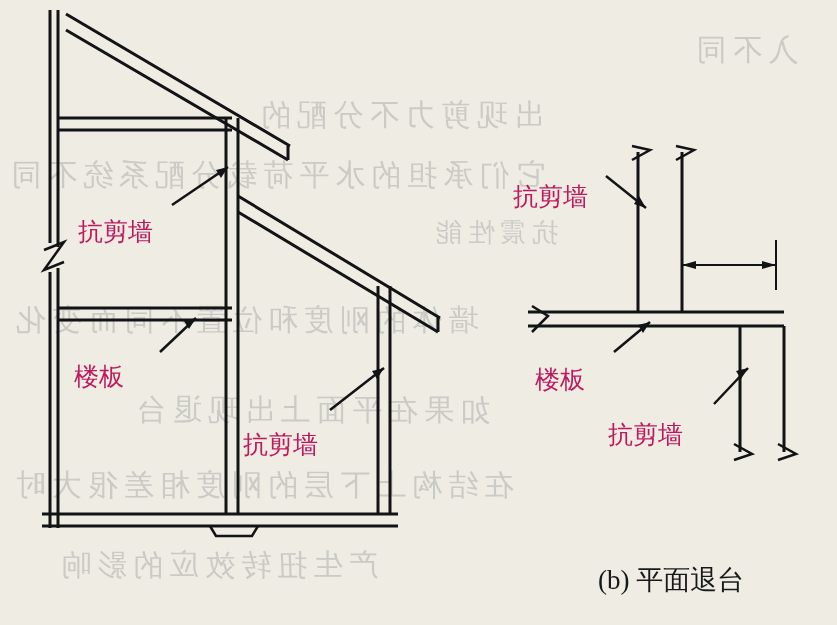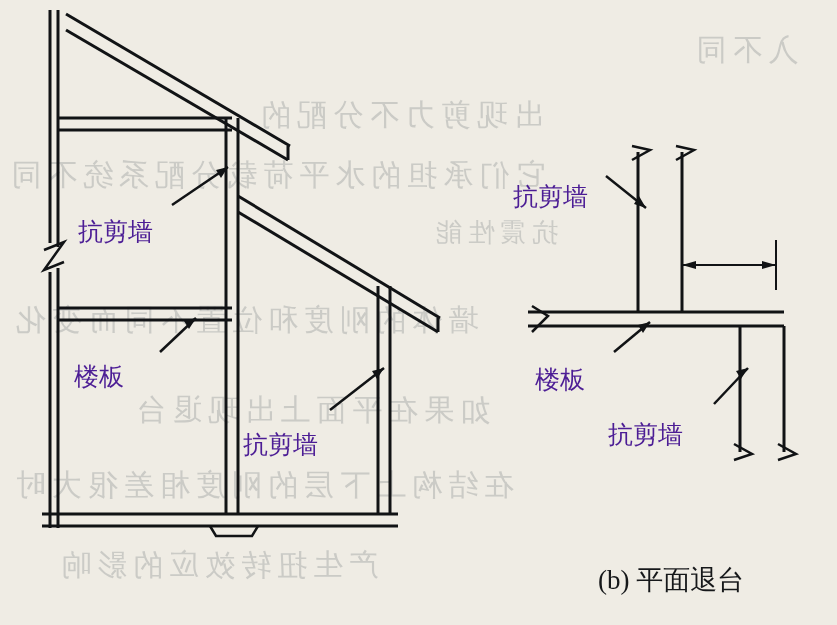--- a/index.html
+++ b/index.html
@@ -38,21 +38,21 @@
     position: absolute;
     font-family: "Liberation Serif", serif;
     font-size: 27px;
     color: #16181a;
     white-space: nowrap;
   }
   .ann-label {
     position: absolute;
     font-family: "Liberation Serif", serif;
     font-size: 25px;
-    color: #4c1d95;
+    color: #be185d;
     white-space: nowrap;
     font-weight: 500;
   }
 </style>
 </head>
 <body>
 
 <div id="page">
 
   <div id="bleed-layer">

